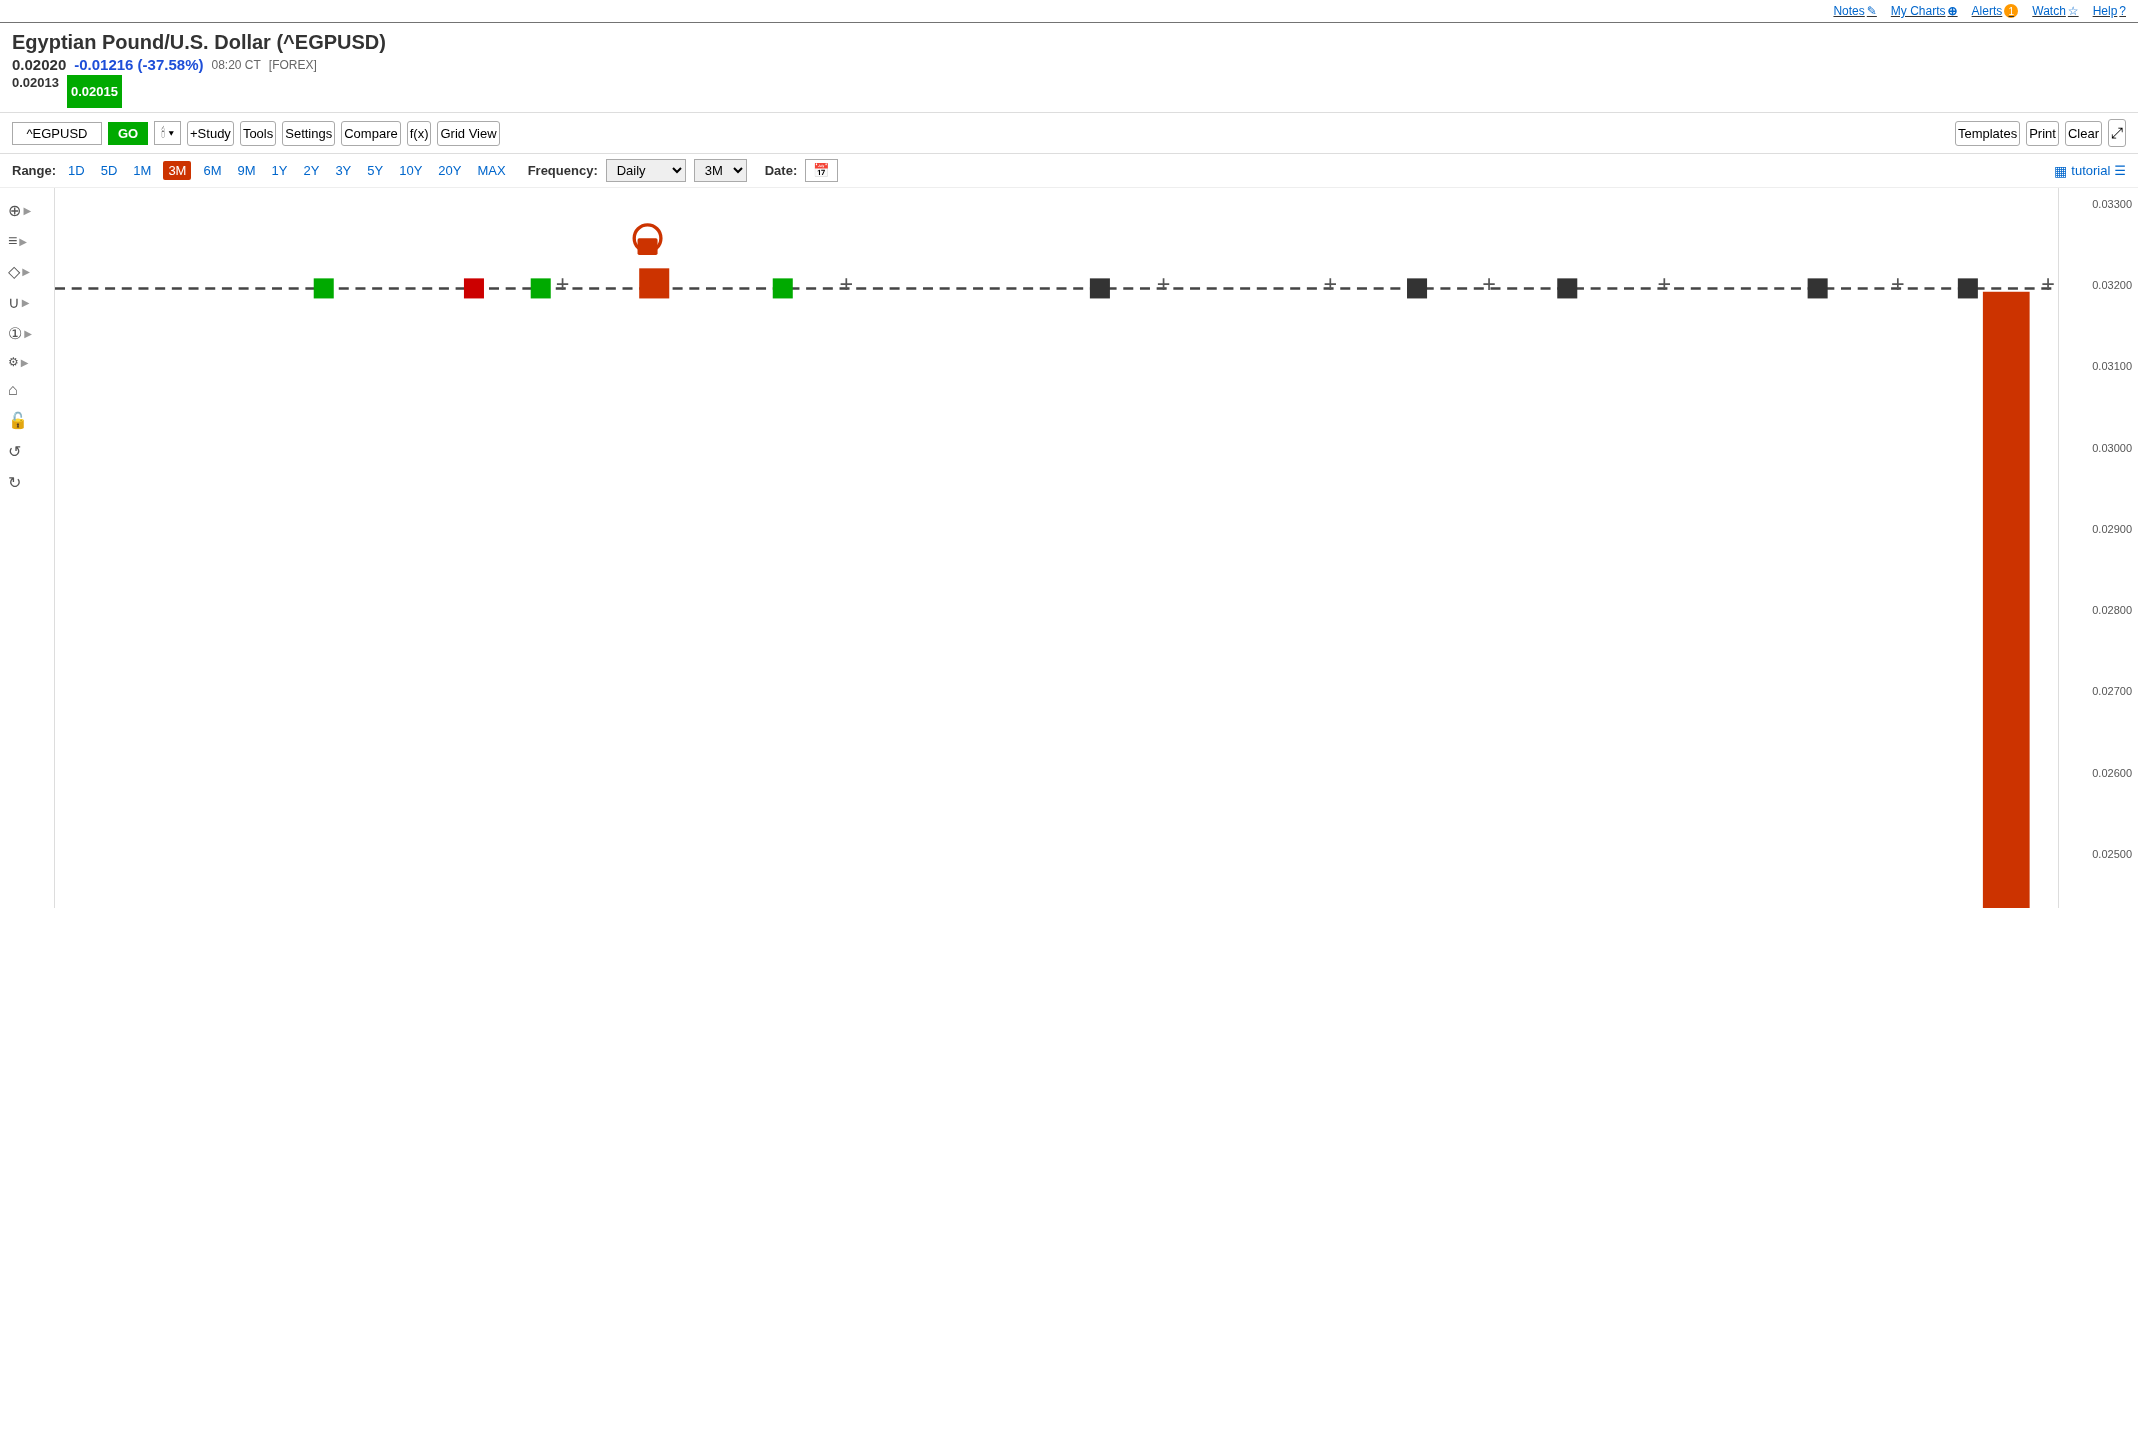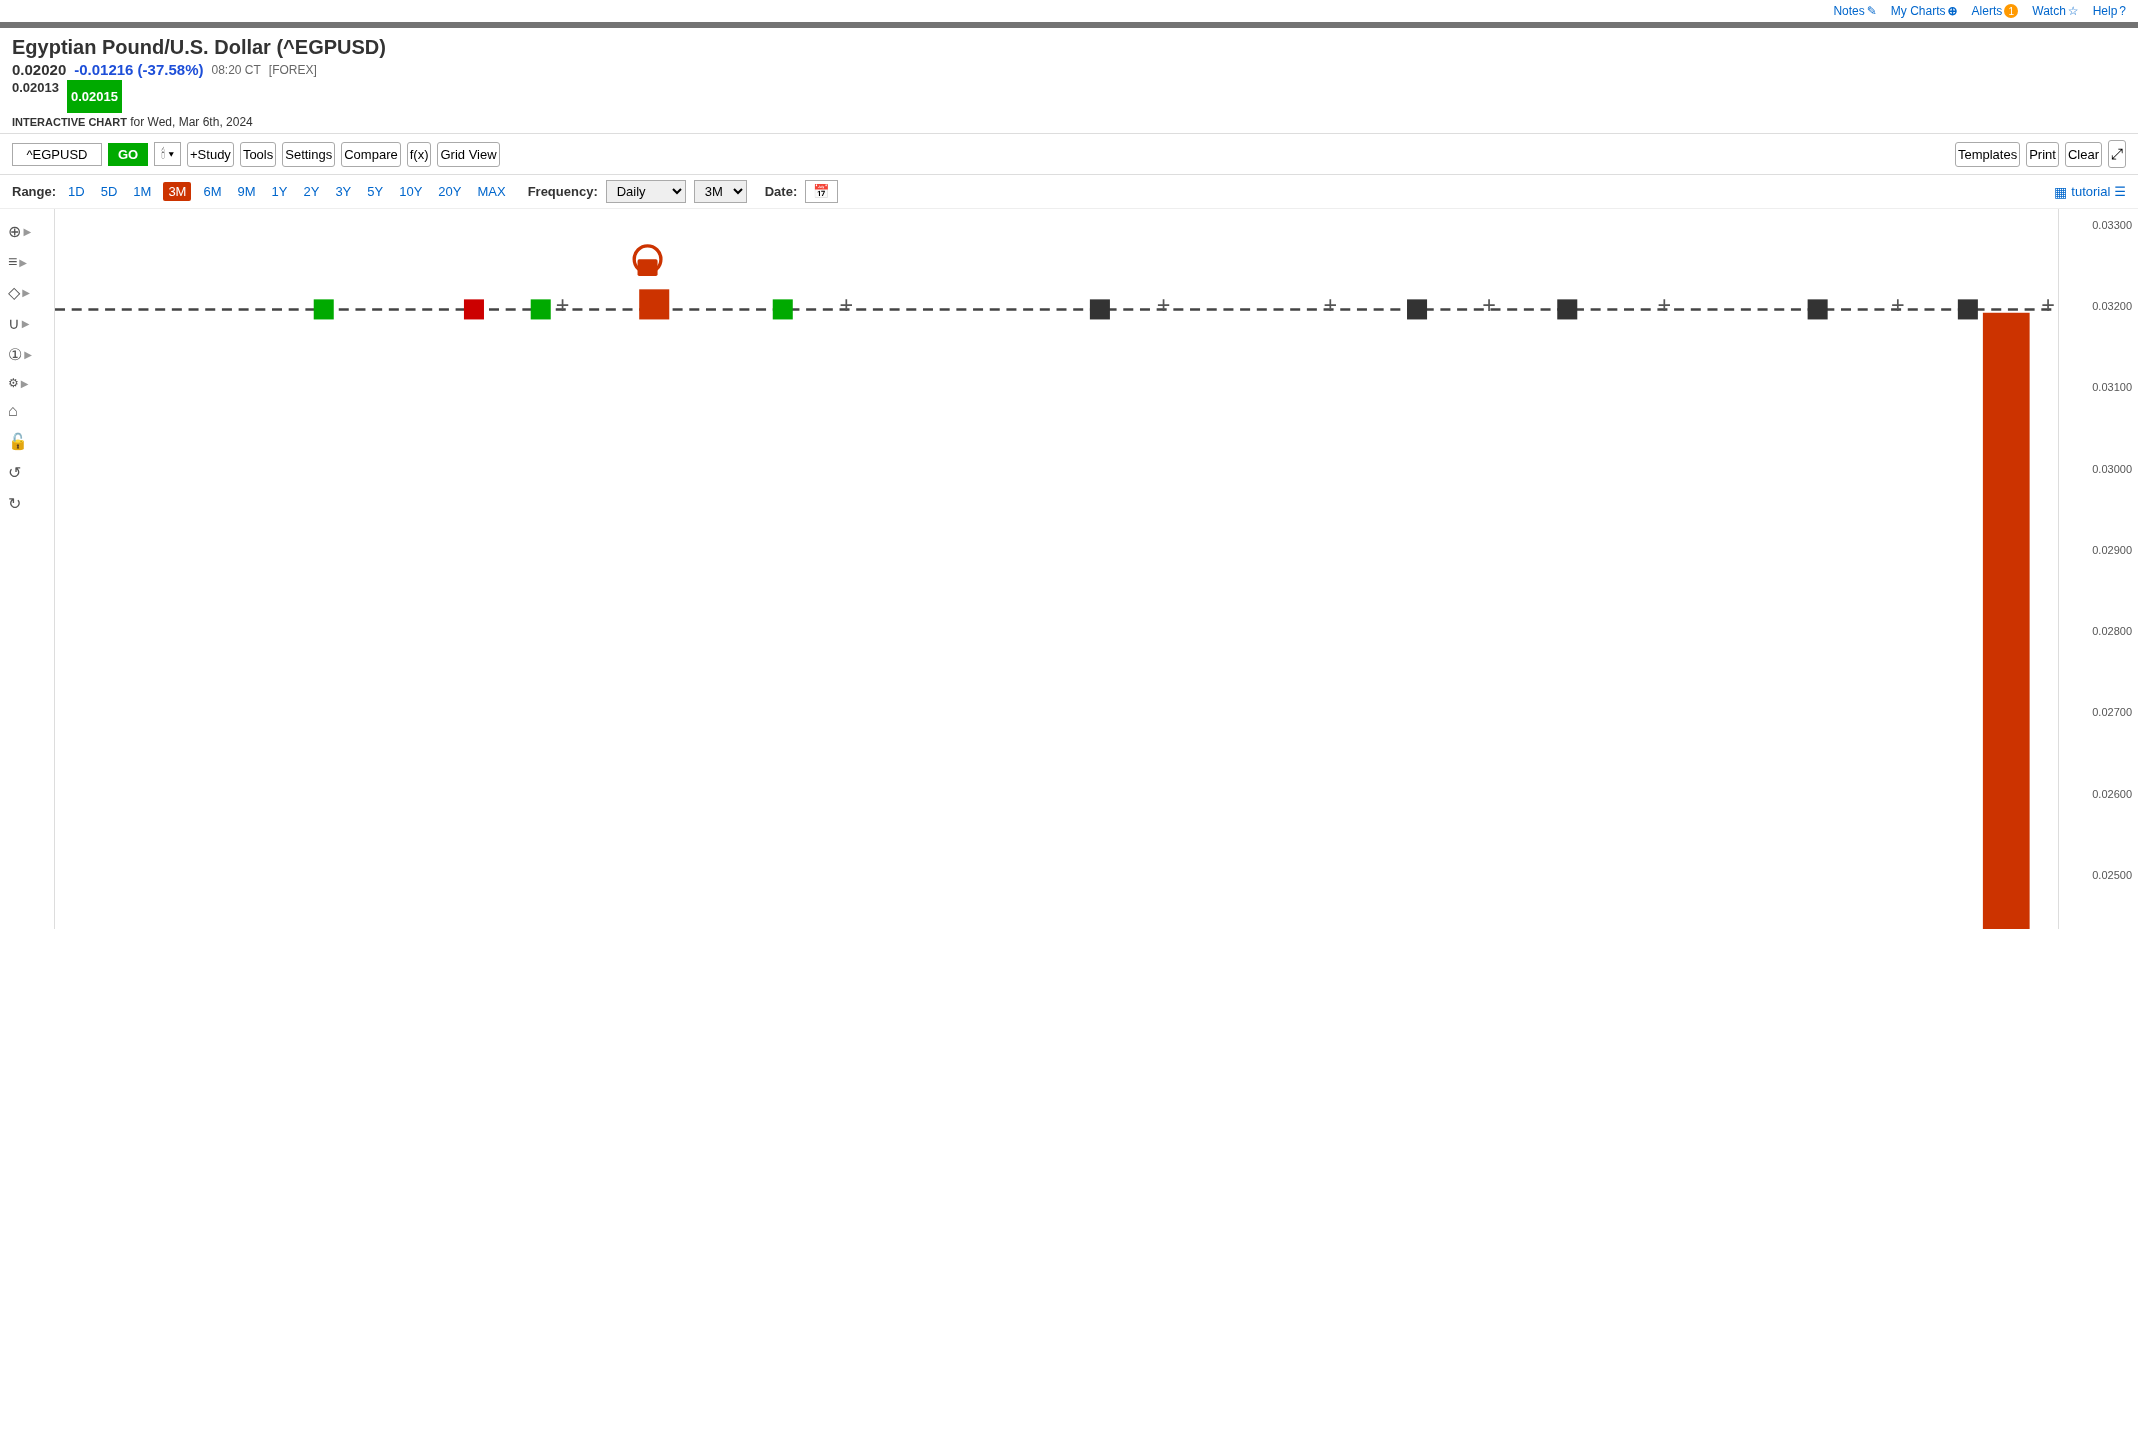--- a/index.html
+++ b/index.html
@@ -45,21 +45,21 @@
     .chart-area { flex: 1; position: relative; overflow: hidden; background: #fff; }
     .y-axis { width: 80px; border-left: 1px solid #ddd; display: flex; flex-direction: column; justify-content: space-between; padding: 10px 6px; font-size: 11px; color: #555; background: #fff; }
     .y-label { text-align: right; }
 
     .chart-svg { width: 100%; height: 100%; }
 
     .x-axis { display: flex; justify-content: space-between; padding: 5px 12px 5px 60px; font-size: 12px; color: #555; border-top: 1px solid #ddd; background: #fff; }
 
     .current-price-label { background: #cc3300; color: #fff; padding: 2px 6px; font-size: 11px; font-weight: bold; border-radius: 2px; }
 
-    .top-nav { display: flex; justify-content: flex-end; align-items: center; padding: 4px 12px; gap: 14px; border-bottom: 6px solid #737373; font-size: 12px; }
+    .top-nav { display: flex; justify-content: flex-end; align-items: center; padding: 4px 12px; gap: 14px; border-bottom: 1px solid #737373; font-size: 12px; text-decoration: underline; }
   </style>
 </head>
 <body>
 
 <div class="top-nav">
   <a class="top-link">
     <span>Notes</span>
     <span>✎</span>
   </a>
   <a class="top-link">
@@ -84,24 +84,20 @@
   <div class="title">Egyptian Pound/U.S. Dollar (^EGPUSD)</div>
   <div class="price-row">
     <span class="price-current">0.02020</span>
     <span class="price-change">-0.01216 (-37.58%)</span>
     <span class="price-time">08:20 CT</span>
     <span class="price-forex">[FOREX]</span>
   </div>
   <div class="price-row2">
     <span class="price-bid">0.02013</span>
     <span class="price-ask">0.02015</span>
-  </div>
-  <div class="interactive-label">
-    <b>INTERACTIVE CHART</b>
-    <span>for Wed, Mar 6th, 2024</span>
   </div>
 </div>
 
 <div class="toolbar">
   <input class="symbol-input" type="text" value="^EGPUSD" style="">
   <button class="go-btn">GO</button>
   <button class="chart-type-btn">
     <span>🕯</span>
     <span>▾</span>
   </button>

